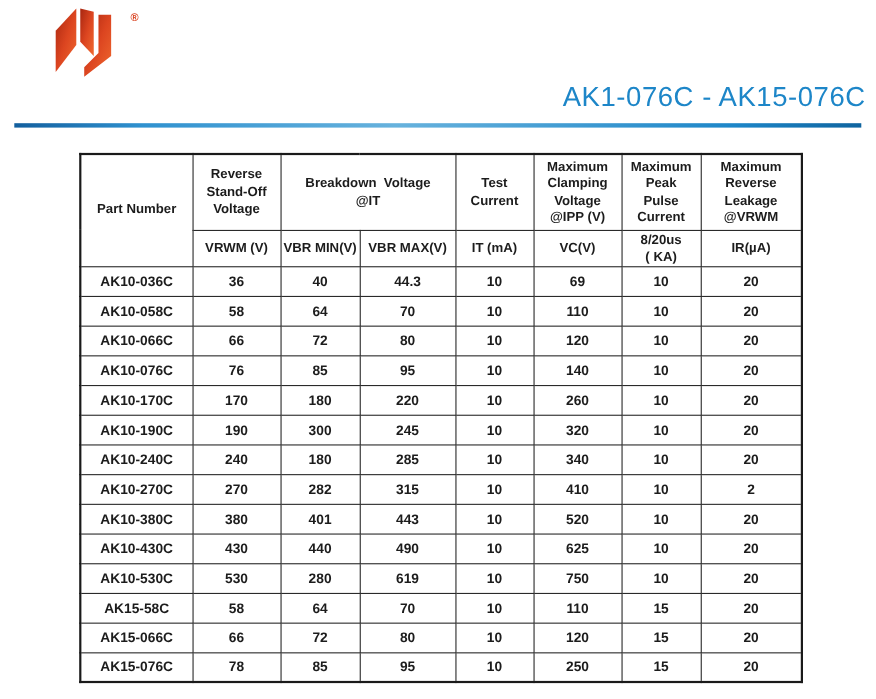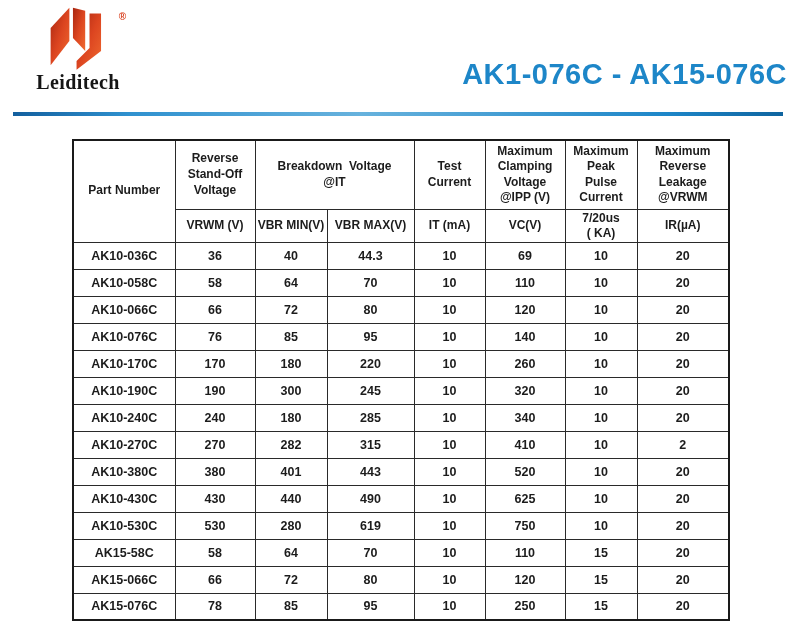--- a/index.html
+++ b/index.html
@@ -37,23 +37,23 @@
     font-size: 20px;
     letter-spacing: 0.4px;
     color: #151515;
     margin-top: -2px;
     white-space: nowrap;
   }
 
   .doc-title {
     position: absolute;
     right: 9px;
-    top: 58px;
-    font-size: 29px;
-    font-weight: 700;
+    top: 74px;
+    font-size: 25px;
+    font-weight: 400;
     letter-spacing: 0.5px;
     color: var(--accent, #1d86c8);
     white-space: nowrap;
   }
 
   .header-rule {
     position: absolute;
     left: 13px;
     top: 112px;
     width: 770px;
@@ -112,21 +112,20 @@
             <stop offset="0%" stop-color="#a82610"></stop>
             <stop offset="50%" stop-color="#dc4520"></stop>
             <stop offset="100%" stop-color="#f06a30"></stop>
           </linearGradient>
         </defs>
         <path d="M12,34 L38,6 L38,52 L12,86 Z" fill="url(#lgrad)"></path>
         <path d="M43,6 L60,10 L60,66 L43,48 Z" fill="url(#lgrad)"></path>
         <path d="M66,14 L82,14 L82,66 L48,92 L48,80 L66,62 Z" fill="url(#lgrad)"></path>
       </svg>
       <span class="reg-mark">®</span>
-      <div class="brand-name">Leiditech</div>
     </div>
 
     <h1 class="doc-title">AK1-076C - AK15-076C</h1>
     <div class="header-rule"></div>
   </header>
 
   <table class="spec">
     <colgroup>
       <col style="width:102px">
       <col style="width:80px">
@@ -159,21 +158,21 @@
 Reverse
 Leakage
 @VRWM</th>
       </tr>
       <tr class="subrow">
           <th>VRWM (V)</th>
           <th>VBR MIN(V)</th>
           <th>VBR MAX(V)</th>
           <th>IT (mA)</th>
           <th>VC(V)</th>
-          <th>7/20us
+          <th>8/20us
 ( KA)</th>
           <th>IR(µA)</th>
         </tr>
     </thead>
     <tbody>
         <tr>
           <td>AK10-036C</td>
           <td>36</td>
           <td>40</td>
           <td>44.3</td>

